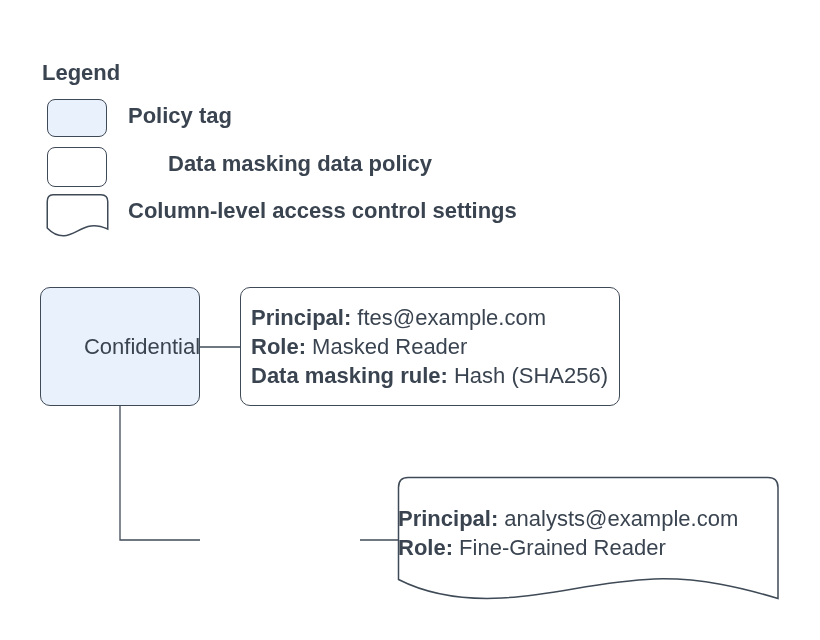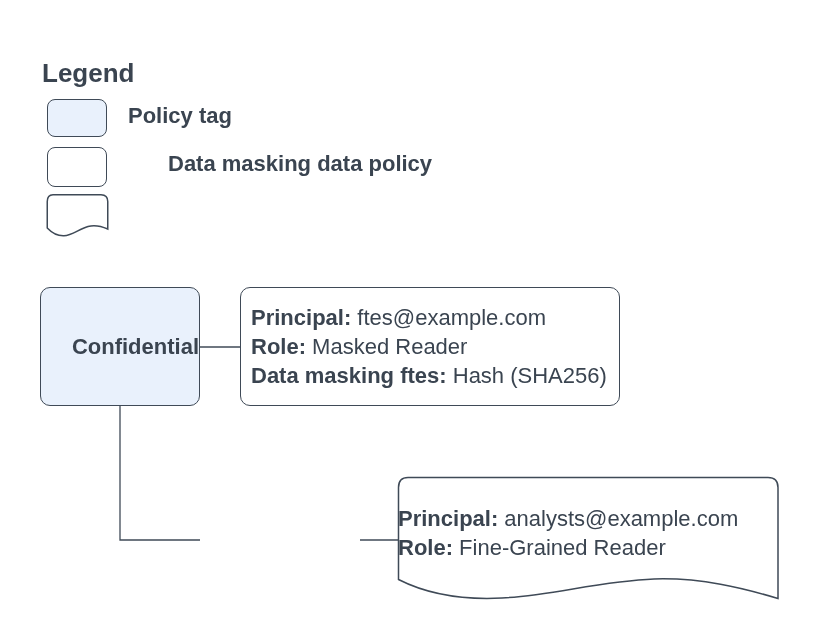--- a/index.html
+++ b/index.html
@@ -10,29 +10,29 @@
   }
   html,body{margin:0;padding:0;background:var(--bg);}
   .canvas{
     position:relative;width:820px;height:640px;background:var(--bg);
     font-family:"Liberation Sans",sans-serif;color:var(--text);overflow:hidden;
   }
   svg.layer{position:absolute;left:0;top:0;width:820px;height:640px;}
   .doc-shape{fill:#ffffff;stroke:var(--stroke);stroke-width:1.5;}
   .connector{fill:none;stroke:var(--stroke);stroke-width:1.3;}
   .abs{position:absolute;}
-  .legend-title{left:42px;top:60px;font-size:26px;font-weight:bold;line-height:26px;}
+  .legend-title{left:42px;top:60px;font-size:22px;font-weight:bold;line-height:26px;}
   .swatch{left:47px;width:60px;border:1.5px solid var(--stroke);border-radius:8px;box-sizing:border-box;}
   .swatch.blue{background:var(--policy-fill);top:99px;height:38px;}
   .swatch.white{background:#ffffff;top:147px;height:40px;}
   .legend-label{left:128px;font-size:22px;font-weight:bold;line-height:26px;white-space:nowrap;}
   .node{
     box-sizing:border-box;border:1.5px solid var(--stroke);border-radius:10px;
-    background:var(--policy-fill);display:flex;align-items:center;justify-content:flex-end;
-    font-size:22px;font-weight:bold;padding-left:44px;
+    background:var(--policy-fill);display:flex;align-items:center;justify-content:center;
+    font-size:22px;font-weight:normal;padding-left:44px;
   }
   .node.confidential{left:40px;top:287px;width:160px;height:119px;}
   .node.financial{left:200px;top:478px;width:160px;height:120px;}
   .card{
     box-sizing:border-box;display:flex;flex-direction:column;justify-content:center;
     font-size:22px;line-height:29px;white-space:nowrap;
   }
   .card.masked{
     left:240px;top:287px;width:380px;height:119px;background:#ffffff;
     border:1.5px solid var(--stroke);border-radius:10px;padding-left:10px;
@@ -67,30 +67,31 @@
   </svg>
 
   <div class="abs legend-title">Legend</div>
 
   <div class="abs swatch blue"></div>
   <div class="abs legend-label" style="top:103px;">Policy tag</div>
 
   <div class="abs swatch white"></div>
   <div class="abs legend-label" style="top:151px;margin-left:40px;">Data masking data policy</div>
 
+  <div class="abs legend-label" style="top:198px;">Column-level access control settings</div>
 
   <div class="abs node confidential">
     <span>Confidential</span>
   </div>
 
 
   <div class="abs card masked">
     <div><span class="k">Principal:</span><span> ftes@example.com</span></div>
     <div><span class="k">Role:</span><span> Masked Reader</span></div>
-    <div><span class="k">Data masking ftes:</span><span> Hash (SHA256)</span></div>
+    <div><span class="k">Data masking rule:</span><span> Hash (SHA256)</span></div>
   </div>
 
   <div class="abs card doc-text">
     <div><span class="k">Principal:</span><span> analysts@example.com</span></div>
     <div><span class="k">Role:</span><span> Fine-Grained Reader</span></div>
   </div>
 
 </div>
 
 </body></html>

